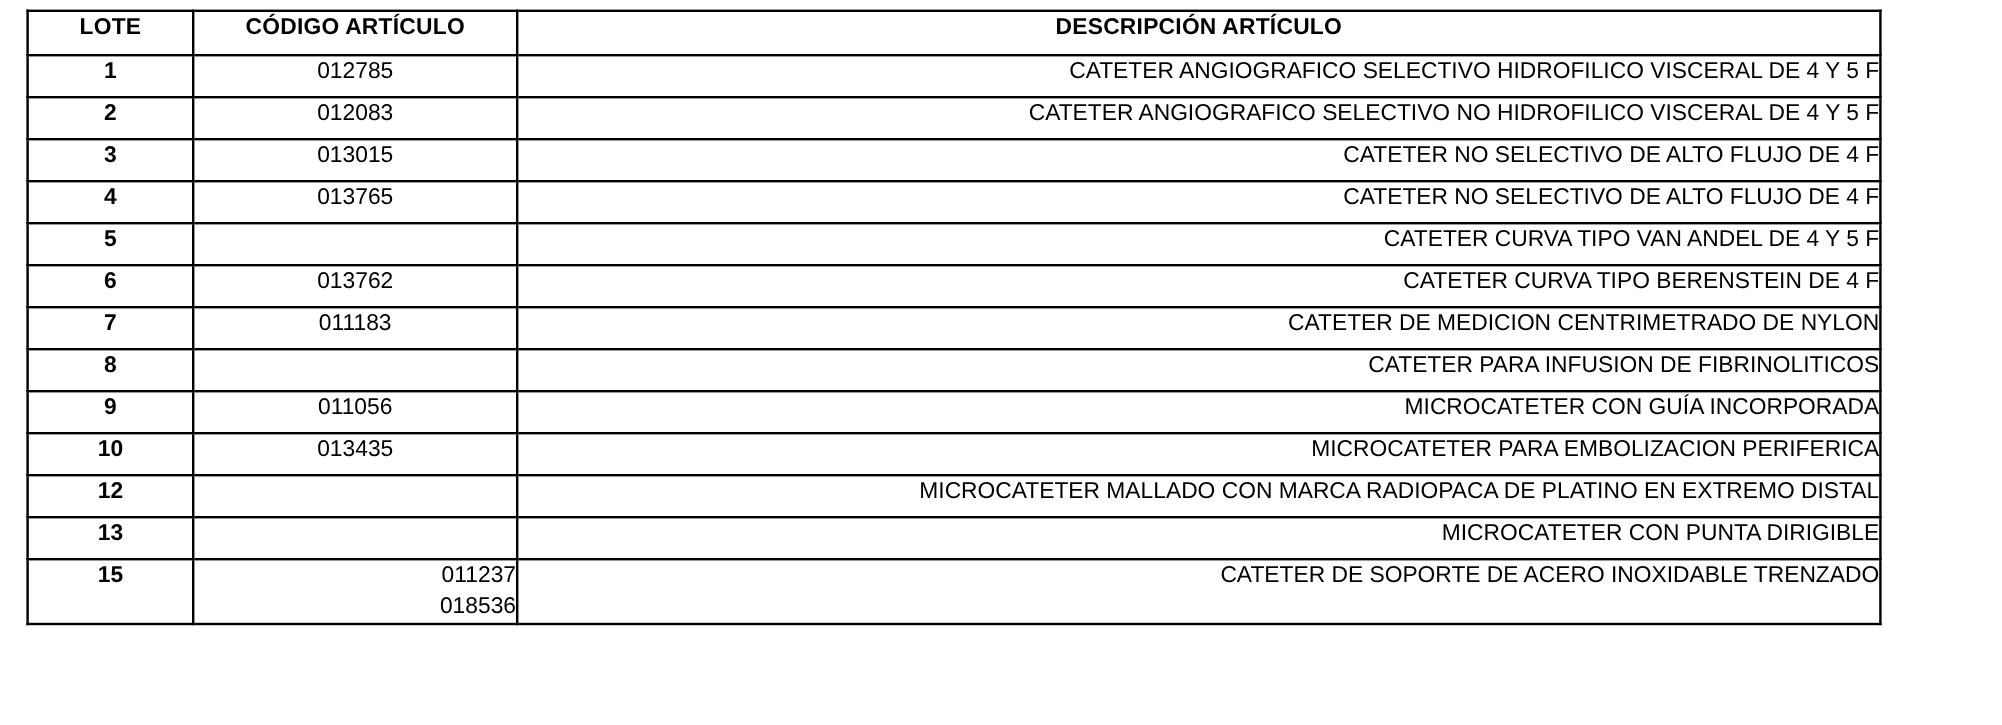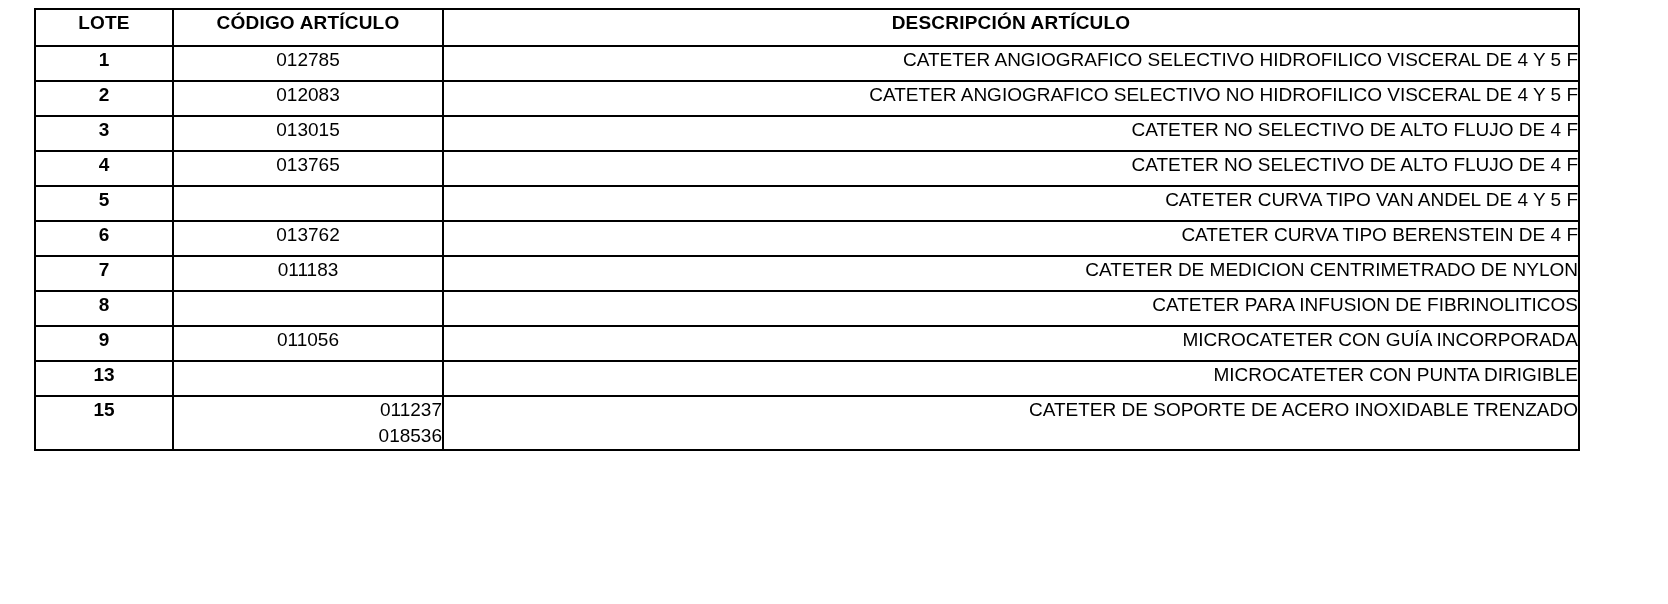--- a/index.html
+++ b/index.html
@@ -11,21 +11,21 @@
     width: 1668px;
     height: 604px;
     font-family: "Liberation Sans", sans-serif;
     color: #000000;
   }
   .page {
     position: relative;
     width: 1668px;
     height: 604px;
     box-sizing: border-box;
-    padding: 8px 10px 0 24px;
+    padding: 8px 10px 0 12px;
   }
   table.lots {
     border-collapse: collapse;
     table-layout: fixed;
     width: 1544px;
     margin-left: 10px;
   }
   table.lots col.c-lote   { width: 138px; }
   table.lots col.c-codigo { width: 270px; }
   table.lots col.c-desc   { width: 1136px; }
@@ -125,20 +125,30 @@
         <td class="lote">8</td>
         <td class="codigo"></td>
         <td class="desc">CATETER PARA INFUSION DE FIBRINOLITICOS</td>
       </tr>
       <tr>
         <td class="lote">9</td>
         <td class="codigo">011056</td>
         <td class="desc">MICROCATETER CON GUÍA INCORPORADA</td>
       </tr>
       <tr>
+        <td class="lote">10</td>
+        <td class="codigo">013435</td>
+        <td class="desc">MICROCATETER  PARA EMBOLIZACION PERIFERICA</td>
+      </tr>
+      <tr>
+        <td class="lote">12</td>
+        <td class="codigo"></td>
+        <td class="desc">MICROCATETER MALLADO CON MARCA RADIOPACA DE PLATINO EN EXTREMO DISTAL</td>
+      </tr>
+      <tr>
         <td class="lote">13</td>
         <td class="codigo"></td>
         <td class="desc">MICROCATETER CON PUNTA DIRIGIBLE</td>
       </tr>
       <tr class="tall">
         <td class="lote">15</td>
         <td class="codigo">
           <span class="codigo-line">011237</span>
           <span class="codigo-line">018536</span>
         </td>

